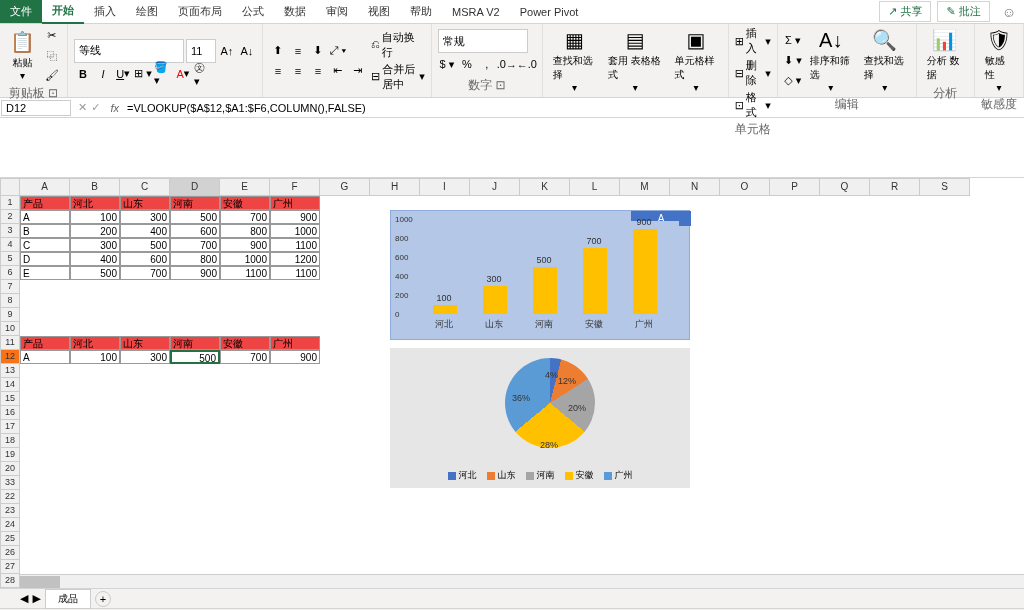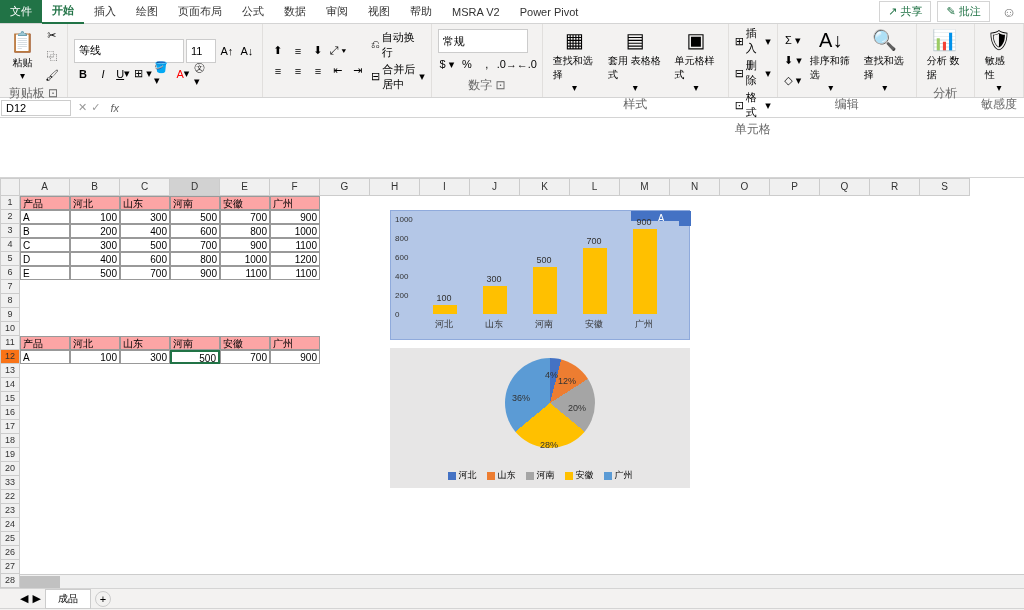--- a/index.html
+++ b/index.html
@@ -32,21 +32,21 @@
 .formula-area{height:60px;border-bottom:1px solid #d4d4d4;background:#fff}
 .corner{width:20px;height:18px;background:#f0f0f0;border:1px solid #ccc}
 .col-headers{display:flex}
 .col-h{width:50px;height:18px;background:#f0f0f0;border:1px solid #ccc;border-left:none;text-align:center;font-size:10px;line-height:16px;color:#333}
 .col-h.sel{background:#d2d2d2}
 .row-headers{display:flex;flex-direction:column}
 .row-h{width:20px;height:14px;background:#f0f0f0;border:1px solid #ccc;border-top:none;text-align:center;font-size:9px;line-height:12px;color:#333}
 .row-h.sel{background:#f97316}
 .grid{position:relative}
 .cell{position:absolute;width:50px;height:14px;border-right:1px solid #d4d4d4;border-bottom:1px solid #d4d4d4;font-size:10px;padding:0 2px;line-height:13px}
-.cell.hdr{background:#fca5a5;border:1px solid #999}
+.cell.hdr{background:#ef4444;border:1px solid #999}
 .cell.data{text-align:right;border:1px solid #999}
 .cell.ldata{text-align:left;border:1px solid #999}
 .cell.active{border:2px solid #217346;z-index:5}
 .chart-box{position:absolute;background:#fff}
 .bar-chart{left:370px;top:14px;width:300px;height:130px;background:#b4c7e7;border:1px solid #8faadc}
 .bar-title{position:absolute;left:240px;top:0;width:60px;text-align:center;background:#4472c4;color:#fff;font-size:10px;padding:2px}
 .bar-area{position:absolute;left:30px;top:10px;right:10px;bottom:25px;background:#b4c7e7}
 .bar{position:absolute;bottom:0;width:24px;background:#ffc000}
 .bar-lbl{position:absolute;font-size:9px;text-align:center;width:30px;color:#333}
 .yaxis{position:absolute;left:0;font-size:8px;color:#333}
@@ -171,21 +171,20 @@
     </div>
     <div class="rgroup-label"><span>数字</span> ⊡</div>
   </div>
   <div class="rgroup">
     <div class="rgroup-body">
       <div class="big-btn"><span class="icon">▦</span><span>查找和选择</span> ▾</div>
       <div class="big-btn"><span class="icon">▤</span><span>套用
 表格格式</span> ▾</div>
       <div class="big-btn"><span class="icon">▣</span><span>单元格样式</span> ▾</div>
     </div>
-    <div class="rgroup-label">样式</div>
   </div>
   <div class="rgroup">
     <div class="rgroup-body">
       <div class="vstack">
         <div class="hstack">⊞ <span>插入</span> ▾</div>
         <div class="hstack">⊟ <span>删除</span> ▾</div>
         <div class="hstack">⊡ <span>格式</span> ▾</div>
       </div>
     </div>
     <div class="rgroup-label">单元格</div>
@@ -221,20 +220,21 @@
   </div>
 </div>
 
 <div class="namebox-row">
   <input class="namebox" value="D12" style="">
   <div class="fx-icons">
     <span>✕</span>
     <span>✓</span>
   </div>
   <span class="fx">fx</span>
+  <div class="formula-bar">=VLOOKUP($A$12,$A1:$F6,COLUMN(),FALSE)</div>
 </div>
 <div class="formula-area"></div>
 
 <div style="position:relative">
   <div style="display:flex">
     <div class="corner"></div>
     <div class="col-headers" id="colh">
         <div class="col-h">A</div>
         <div class="col-h">B</div>
         <div class="col-h">C</div>

